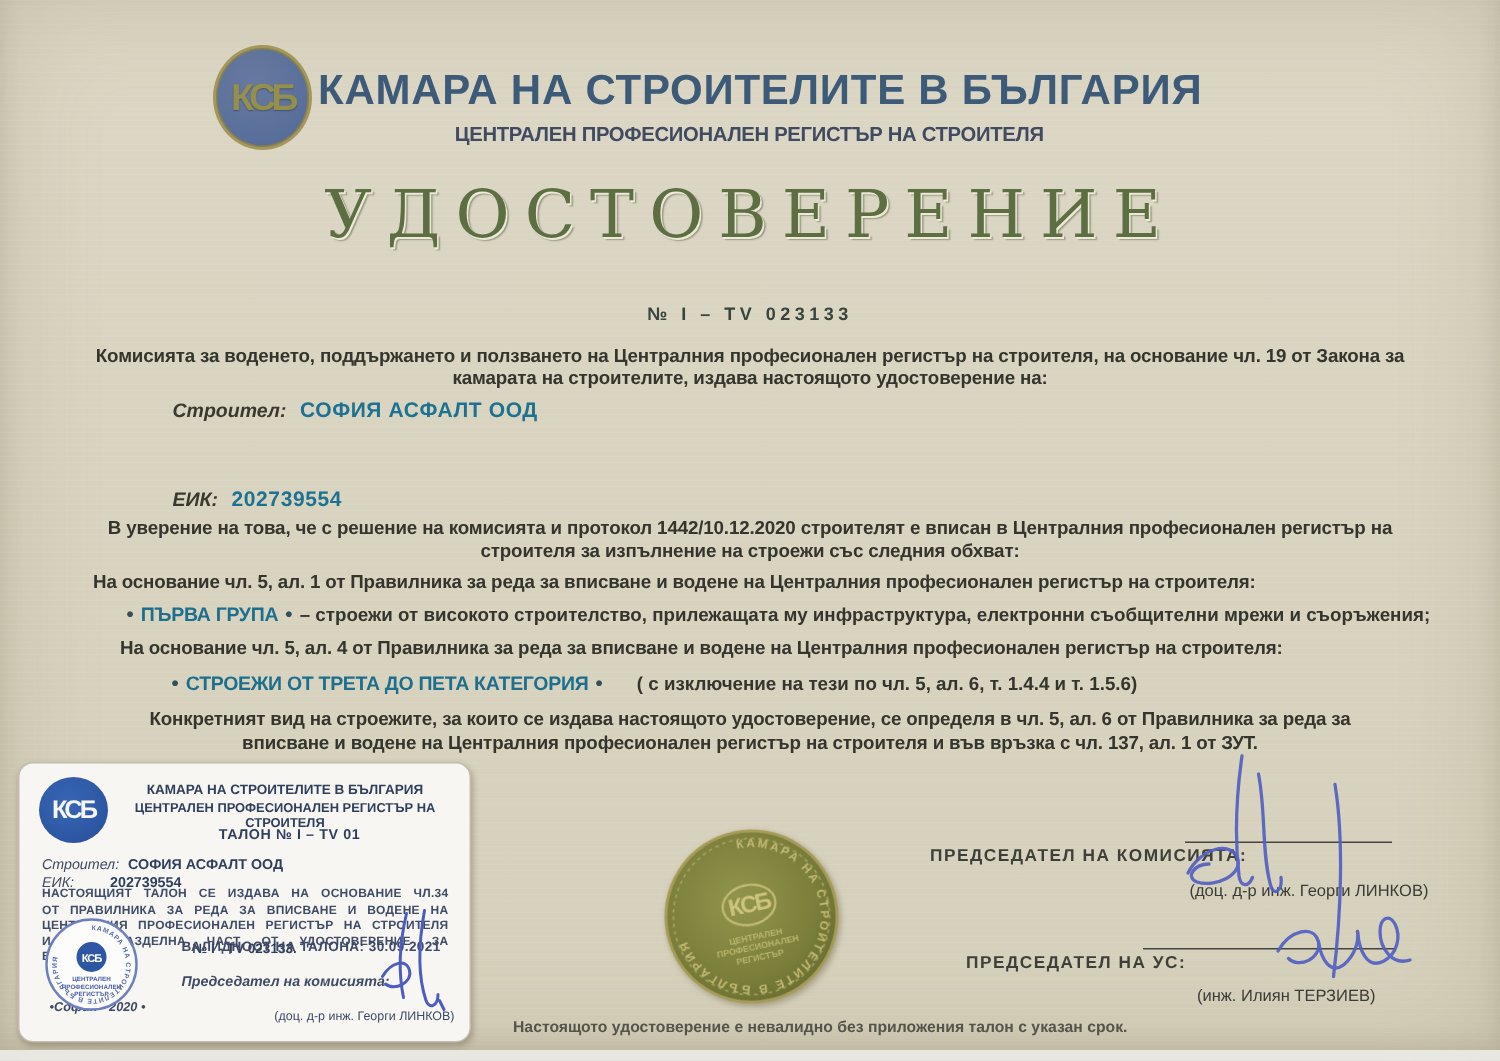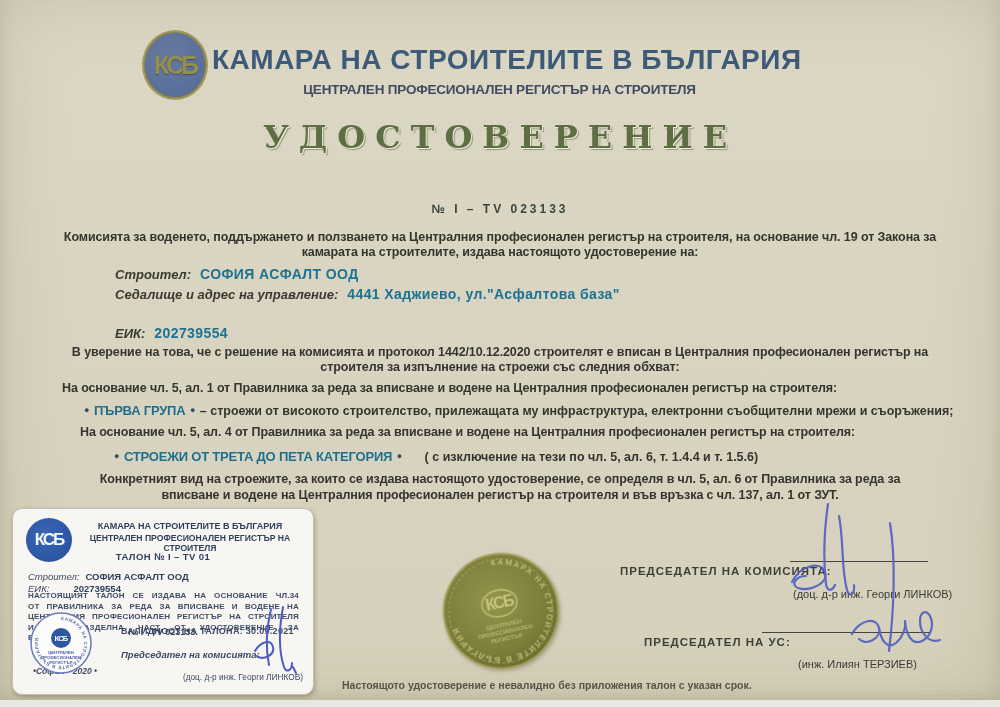--- a/index.html
+++ b/index.html
@@ -21,21 +21,21 @@
     display:flex;align-items:center;justify-content:center;
   }
   .hdr-logo span{font-weight:bold;font-size:25px;letter-spacing:-3px;color:#958f4e;text-shadow:0 1px 1px rgba(0,0,0,.3);}
   .hdr-title{position:absolute;left:212px;top:44px;width:575px;text-align:center;
     font-size:28px;font-weight:bold;color:#3d5b79;letter-spacing:.5px;white-space:nowrap;}
   .hdr-sub{position:absolute;left:212px;top:82px;width:575px;text-align:center;
     font-size:13.5px;font-weight:700;color:#404a60;letter-spacing:-.2px;white-space:nowrap;}
 
   
   .cert-title{position:absolute;left:0;top:118px;width:1000px;text-align:center;
-    font-family:"DejaVu Serif",serif;font-size:32px;font-weight:700;letter-spacing:10px;
+    font-family:"DejaVu Serif",serif;font-size:44px;font-weight:400;letter-spacing:10px;
     color:#5e6e43;text-shadow:1px 1px 0 rgba(250,248,230,.85), 2px 2px 1px rgba(70,80,45,.45);}
   .cert-number{position:absolute;left:0;top:202px;width:1000px;text-align:center;
     font-size:12px;font-weight:bold;letter-spacing:3px;color:#39443c;}
 
   
   .para{position:absolute;font-size:12.5px;font-weight:700;color:#35352e;line-height:15px;letter-spacing:-.1px;}
   .para.center{text-align:center;}
   .info-row{position:absolute;left:115px;white-space:nowrap;}
   .info-label{font-style:italic;font-size:13px;font-weight:700;color:#3a392f;}
   .info-value{font-size:14px;font-weight:bold;color:#1d7292;letter-spacing:.4px;margin-left:9px;}
@@ -45,21 +45,21 @@
 
   
   .card{position:absolute;left:12px;top:508px;width:300px;height:185px;background:#f7f6f2;
     border:1px solid #c2bdae;border-radius:10px;box-shadow:1px 2px 4px rgba(80,70,50,.35);}
   .card-logo{position:absolute;left:13px;top:9px;width:46px;height:44px;border-radius:50%;
     background:radial-gradient(circle at 42% 38%, #3766b5, #2d57a3 65%, #244a8e);
     display:flex;align-items:center;justify-content:center;}
   .card-logo span{color:#f4f6fa;font-weight:bold;font-size:17px;letter-spacing:-2px;}
   .card-org1{position:absolute;left:62px;top:12px;width:230px;text-align:center;font-size:9px;font-weight:bold;color:#2e3f5e;}
   .card-org2{position:absolute;left:62px;top:24px;width:230px;text-align:center;font-size:8.6px;font-weight:bold;color:#2e3f5e;}
-  .card-talonno{position:absolute;left:0;top:42px;width:300px;text-align:center;font-size:9.5px;font-weight:bold;color:#2e3f5e;letter-spacing:.4px;}
+  .card-talonno{position:absolute;left:0;top:42px;width:300px;text-align:center;font-size:9.5px;font-weight:bold;color:#2e3f5e;letter-spacing:.4px;padding-left:30px;}
   .card-row{position:absolute;left:15px;white-space:nowrap;}
   .card-label{font-style:italic;font-size:9.5px;color:#3e4860;}
   .card-value{font-size:9.5px;font-weight:bold;color:#2e3f5e;margin-left:6px;}
   .card-body{position:absolute;left:15px;top:82px;width:271px;font-size:8px;font-weight:700;
     color:#3f4c68;line-height:10.5px;text-align:justify;letter-spacing:.2px;word-spacing:3px;}
   .card-ref{position:absolute;left:0;top:118px;width:300px;text-align:center;font-size:9px;font-weight:bold;color:#2e3f5e;}
   .card-valid{position:absolute;left:108px;top:117px;font-size:9px;font-weight:bold;color:#3e4a66;letter-spacing:.3px;}
   .card-chair{position:absolute;left:108px;top:140px;font-size:9.5px;font-weight:700;font-style:italic;color:#3e4a66;}
   .card-city{position:absolute;left:20px;top:157px;font-size:8.5px;font-style:italic;font-weight:700;color:#3e4a66;}
   .card-name{position:absolute;left:148px;top:163px;width:142px;text-align:right;font-size:8.3px;color:#3e4a66;white-space:nowrap;}
@@ -89,23 +89,20 @@
   <div class="hdr-title">КАМАРА НА СТРОИТЕЛИТЕ В БЪЛГАРИЯ</div>
   <div class="hdr-sub">ЦЕНТРАЛЕН ПРОФЕСИОНАЛЕН РЕГИСТЪР НА СТРОИТЕЛЯ</div>
 
   <div class="cert-title">УДОСТОВЕРЕНИЕ</div>
   <div class="cert-number">№ I – TV 023133</div>
 
   <div class="para center" style="left:58px;top:230px;width:884px;">Комисията за воденето, поддържането и ползването на Централния професионален регистър на строителя, на основание чл. 19  от Закона за камарата на строителите, издава настоящото удостоверение на:</div>
 
   <div class="info-row" style="top:265px;">
     <span class="info-label">Строител:</span><span class="info-value">СОФИЯ АСФАЛТ ООД</span>
-  </div>
-  <div class="info-row" style="top:285px;">
-    <span class="info-label">Седалище и адрес на управление:</span><span class="info-value">4441 Хаджиево, ул."Асфалтова база"</span>
   </div>
   <div class="info-row" style="top:324px;">
     <span class="info-label">ЕИК:</span><span class="info-value">202739554</span>
   </div>
 
   <div class="para center" style="left:58px;top:345px;width:884px;">В уверение на това, че с решение на комисията и протокол 1442/10.12.2020 строителят е вписан в Централния професионален регистър на строителя за изпълнение на строежи със следния обхват:</div>
 
   <div class="para" style="left:62px;top:381px;width:900px;">На основание чл. 5, ал. 1 от Правилника за реда за вписване и водене на Централния професионален регистър на строителя:</div>
   <div style="position:absolute;left:84px;top:401px;white-space:nowrap;">
     <span class="bullet">●</span>

